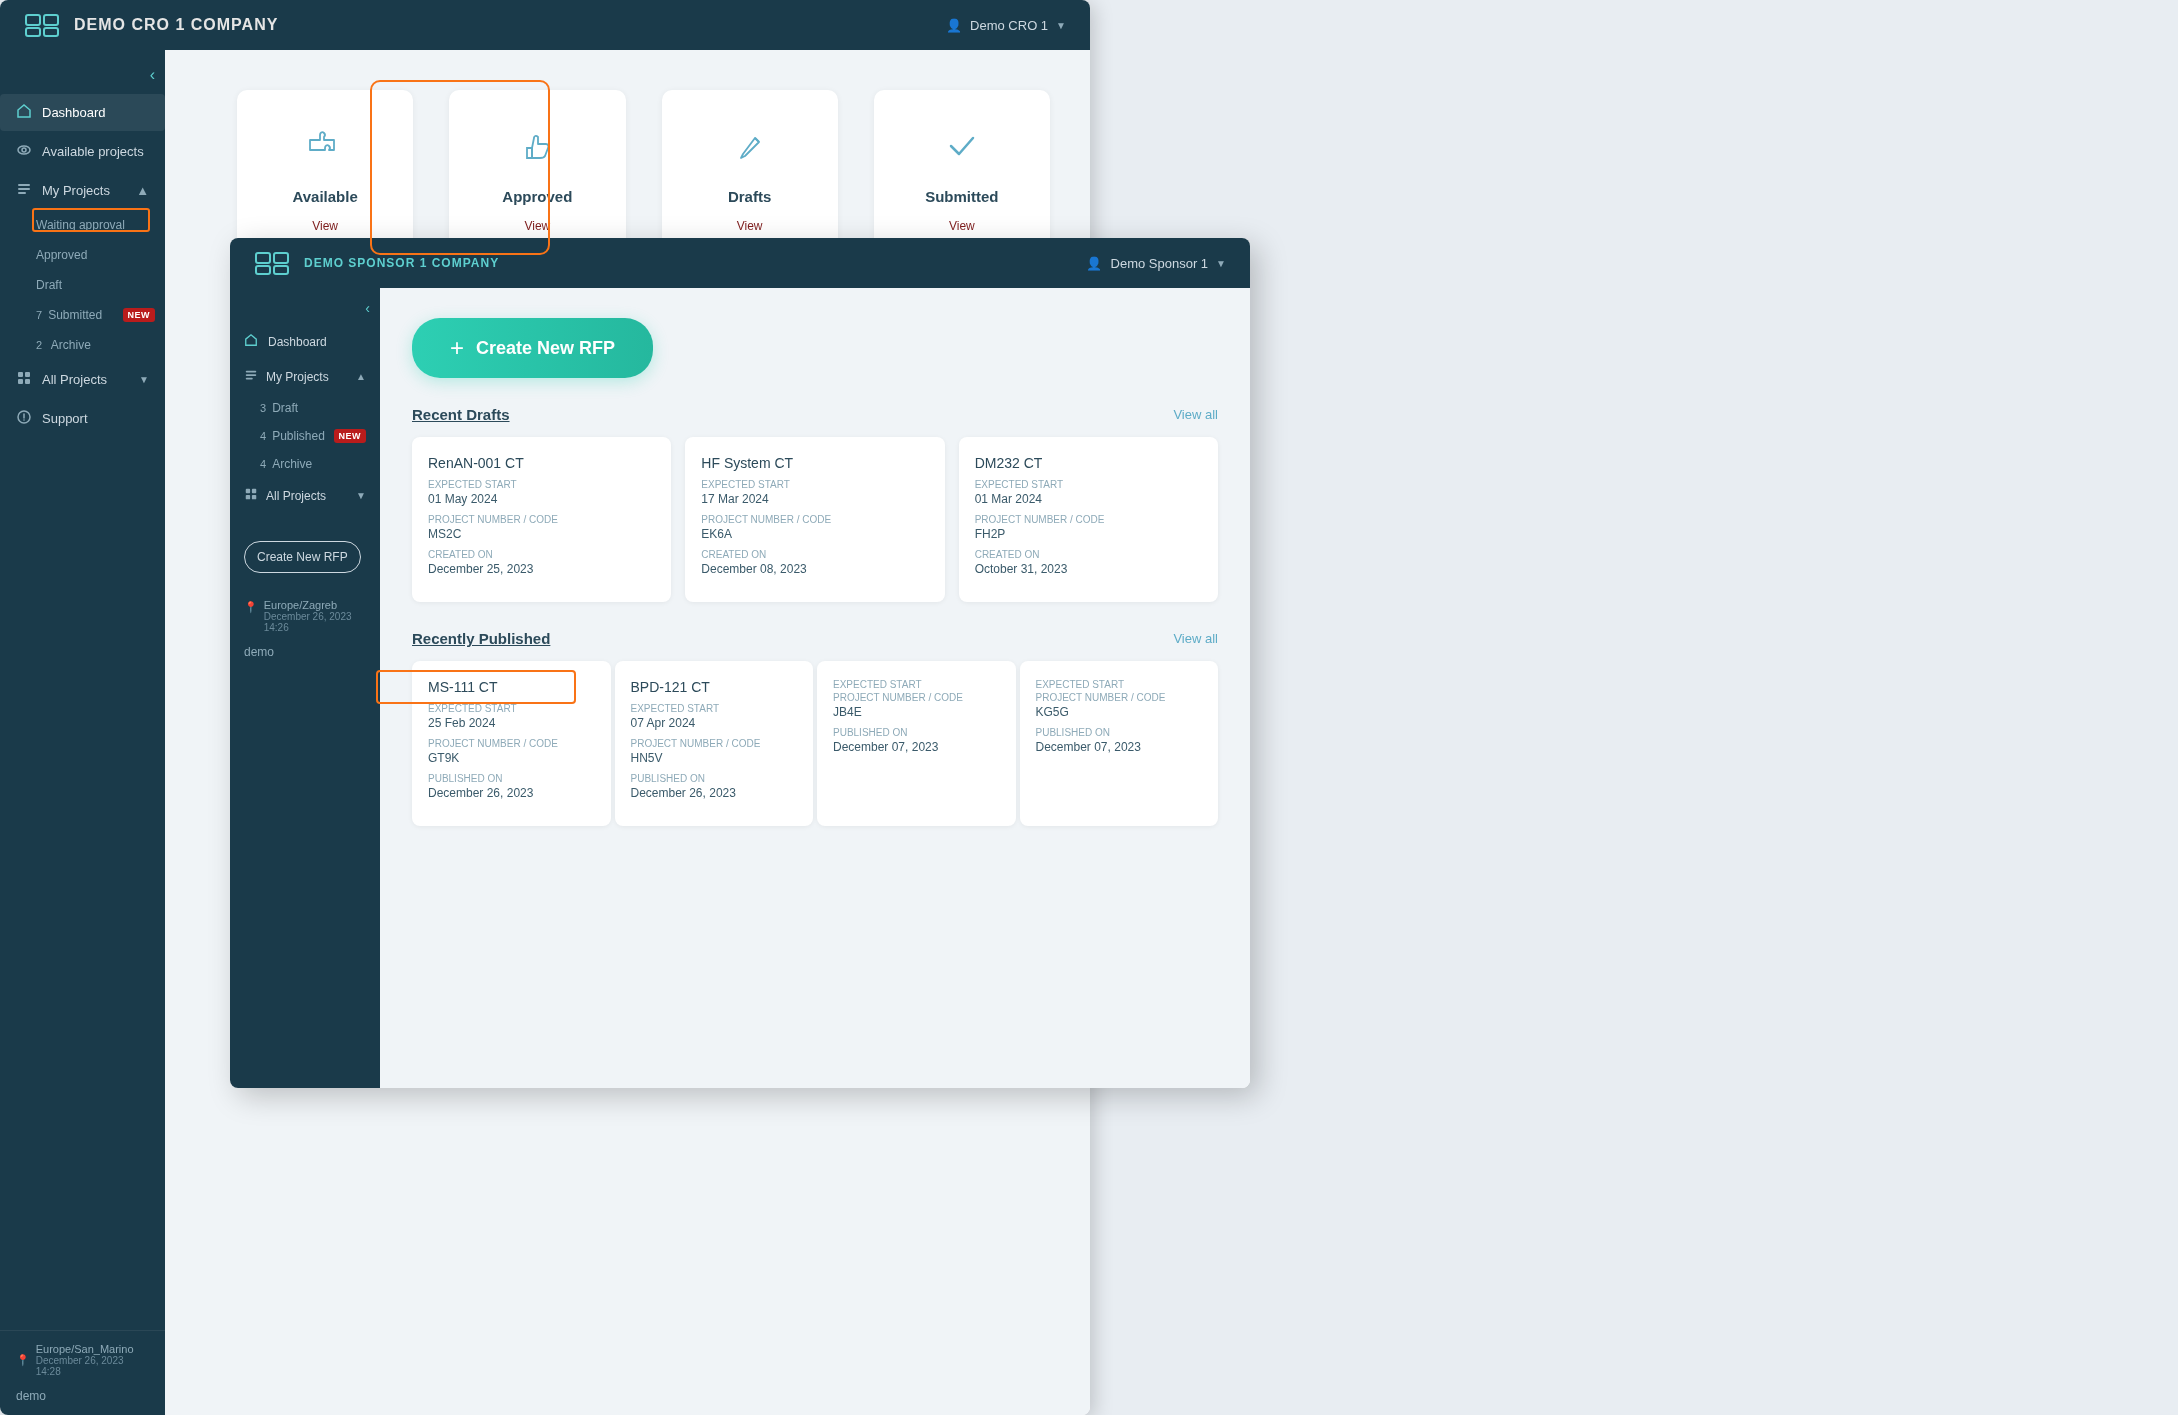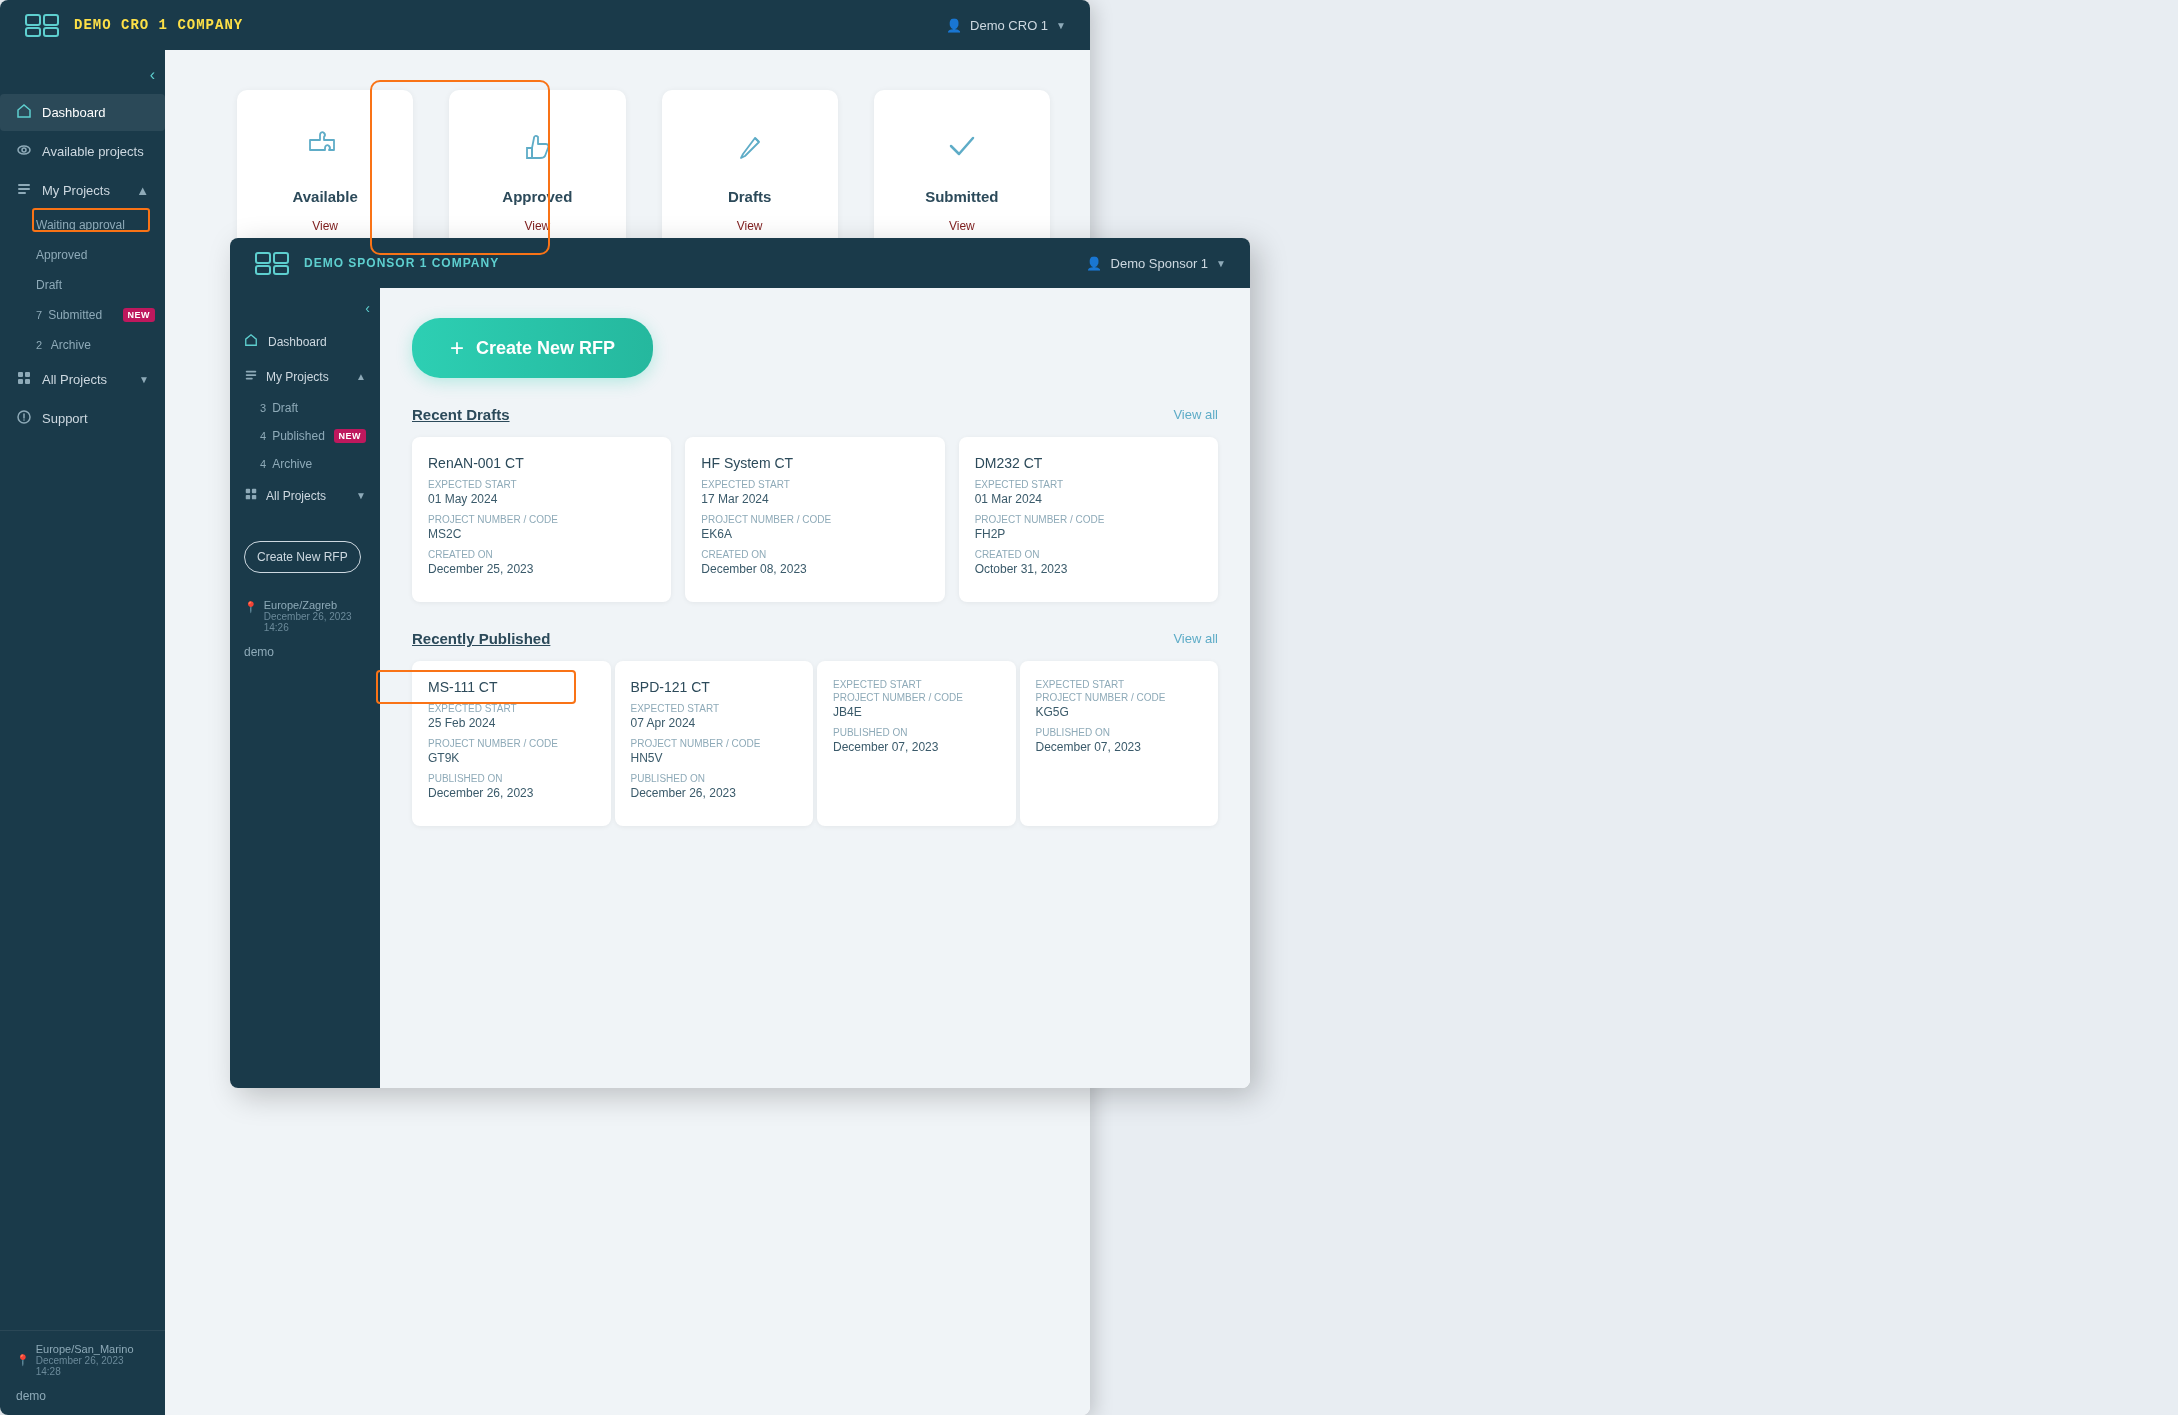--- a/index.html
+++ b/index.html
@@ -37,25 +37,24 @@
       align-items: center;
       gap: 12px;
     }
     .logo-box {
       width: 38px; height: 28px;
       background: transparent;
       display: flex; align-items: center; justify-content: center;
     }
     .logo-svg { width: 38px; height: 28px; }
     .back-company {
-      color: #fde047;
-      font-size: 14px;
+      color: #e5e5e5;
+      font-size: 16px;
       font-weight: 600;
       letter-spacing: 1px;
-      font-family: Liberation Mono, monospace;
     }
     .back-user {
       display: flex; align-items: center; gap: 8px;
       color: #cdd8e0;
       font-size: 13px;
     }
 
     .back-body {
       display: flex;
       flex: 1;
@@ -87,21 +86,21 @@
       padding: 7px 16px 7px 36px;
       color: #8eaab8; font-size: 12px;
       cursor: pointer;
     }
     .back-sidebar .section-header {
       display: flex; align-items: center; justify-content: space-between;
       padding: 9px 16px;
       color: #cdd8e0; font-size: 13px; cursor: pointer;
     }
     .badge-new {
-      background: #be185d; color: #fff;
+      background: #b91c1c; color: #fff;
       font-size: 9px; font-weight: 700;
       padding: 2px 5px; border-radius: 3px;
       letter-spacing: 0.5px;
     }
     .sidebar-footer {
       margin-top: auto;
       padding: 12px 16px;
       color: #8eaab8; font-size: 11px;
       border-top: 1px solid rgba(255,255,255,0.07);
     }

